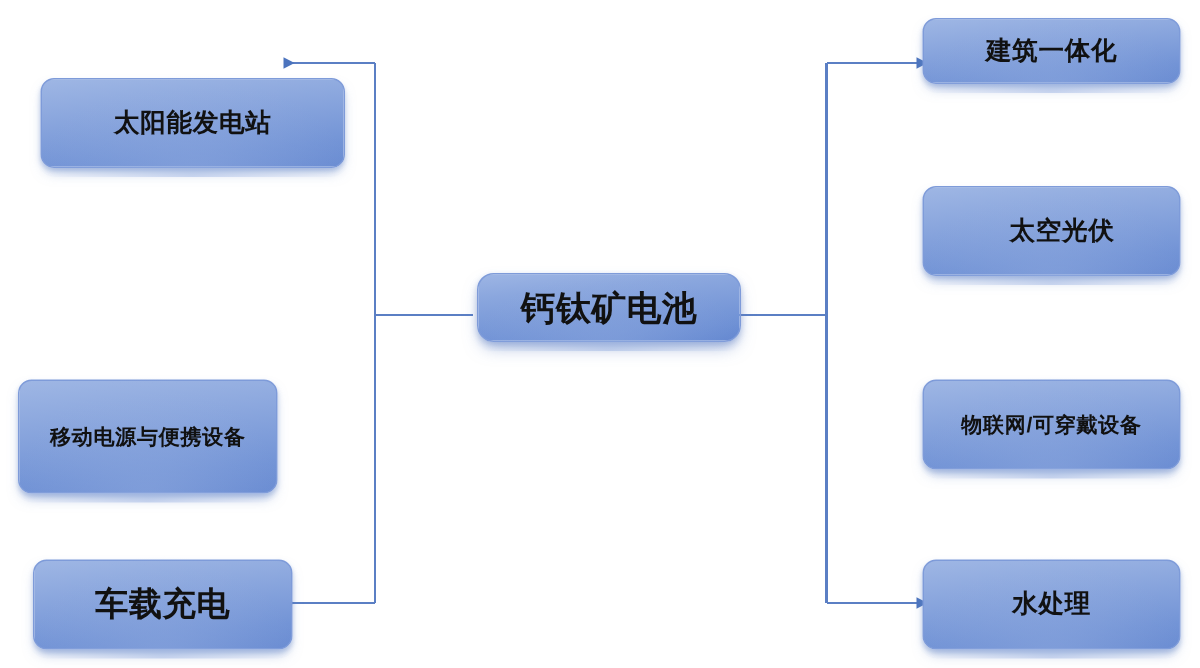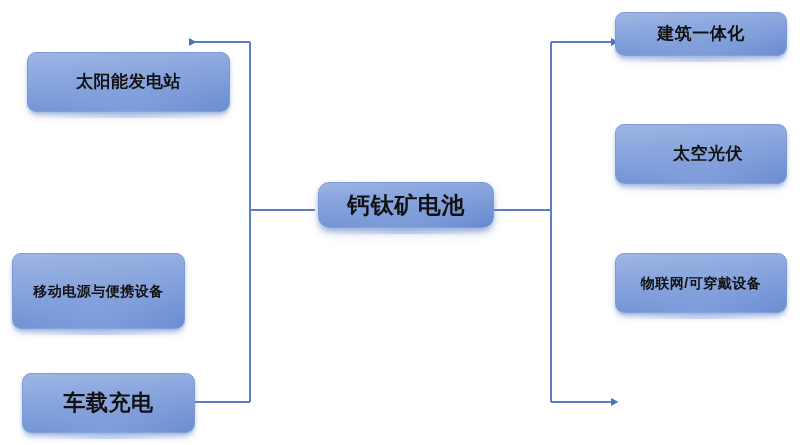--- a/index.html
+++ b/index.html
@@ -94,14 +94,17 @@
 
   <div class="node" style="left: 615px; top: 12px; width: 172px; height: 44px; font-size: 17px;">
     <span class="lbl">建筑一体化</span>
   </div>
   <div class="node" style="left: 615px; top: 124px; width: 172px; height: 60px; font-size: 17px; padding-left: 20px;">
     <span class="lbl">太空光伏</span>
   </div>
   <div class="node" style="left: 615px; top: 253px; width: 172px; height: 60px; font-size: 14px;">
     <span class="lbl">物联网/可穿戴设备</span>
   </div>
+  <div class="node" style="left: 615px; top: 373px; width: 172px; height: 60px; font-size: 17px;">
+    <span class="lbl">水处理</span>
+  </div>
 
 </div>
 
 </body></html>

